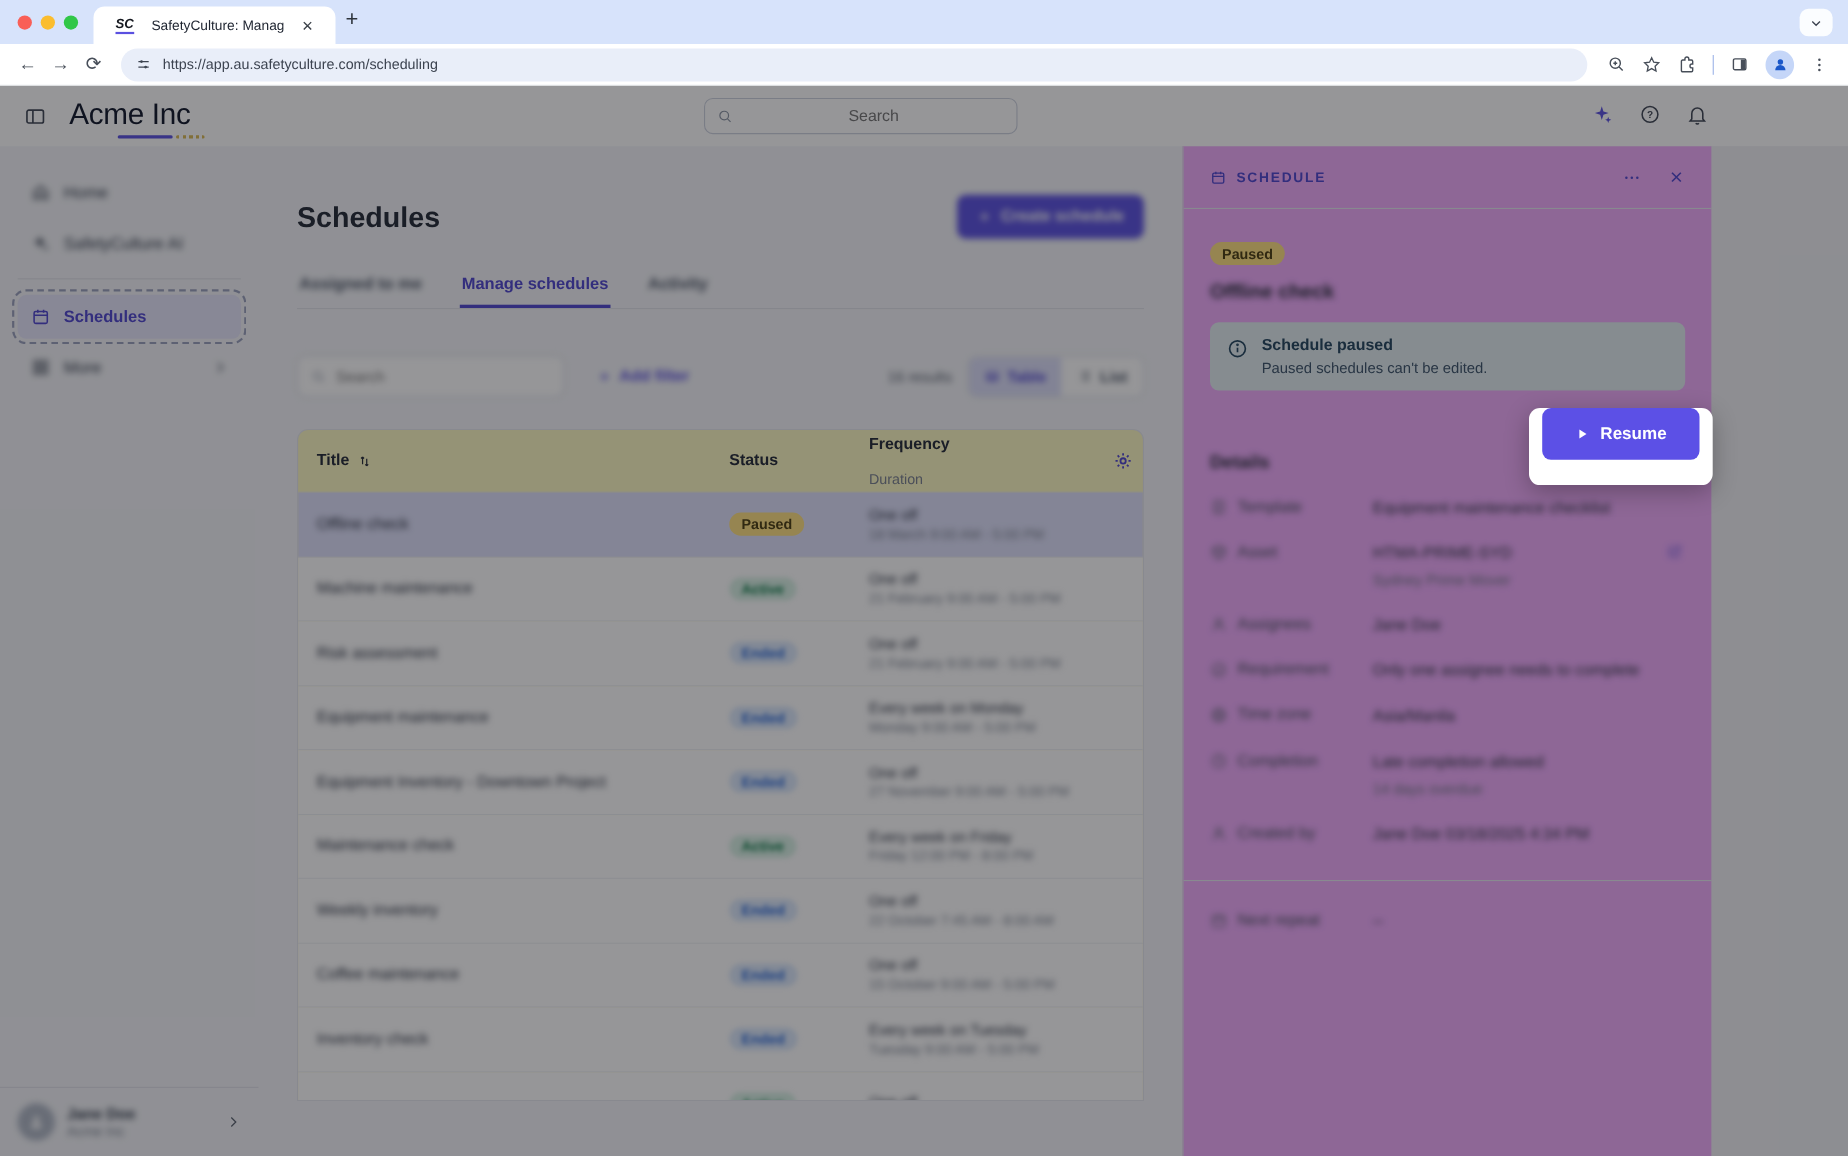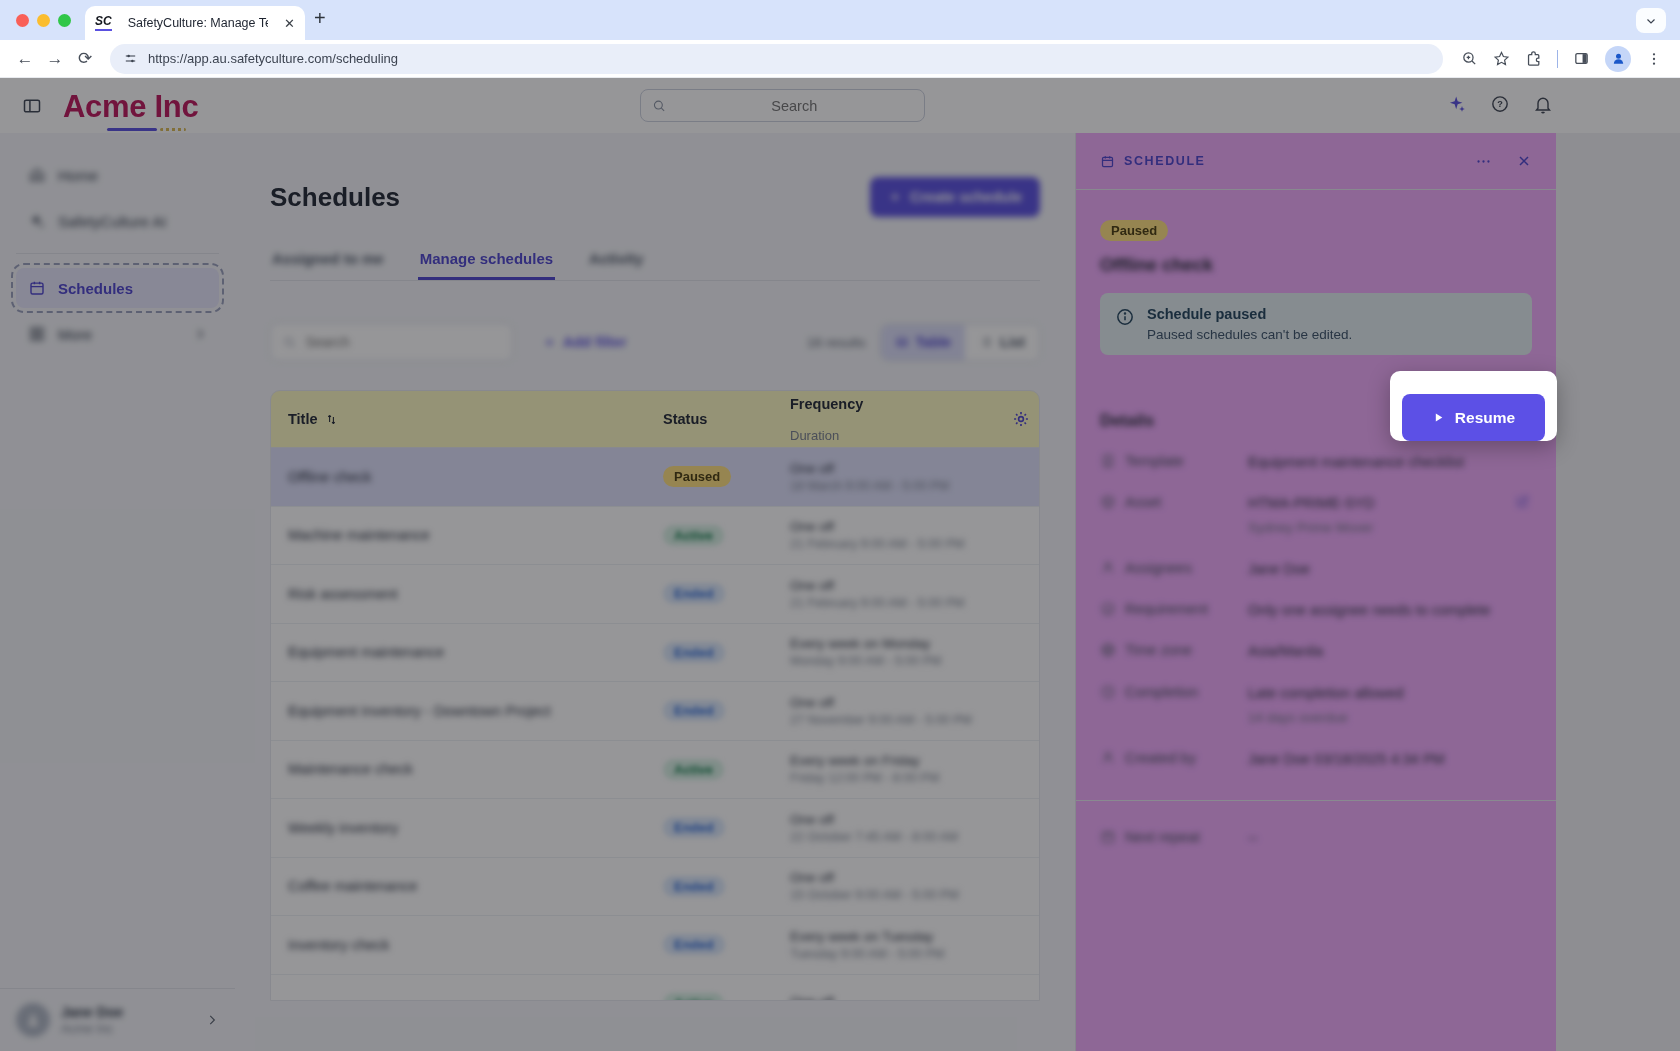--- a/index.html
+++ b/index.html
@@ -6,21 +6,21 @@
   html,body { width:1680px; height:1051px; overflow:hidden; }
   body { font-family:"Liberation Sans", sans-serif; background:#fff; }
   .screen { position:relative; width:1680px; height:1051px; background:#fff; }
 
   
   .tabstrip { position:relative; height:40px; background:#d7e3fb; }
   .lights { position:absolute; left:16px; top:14px; display:flex; gap:8px; }
   .light { width:13px; height:13px; border-radius:50%; }
   .l-red{background:#f95f57}.l-yel{background:#fbbd2e}.l-grn{background:#31c748}
   .tab { position:absolute; left:85px; bottom:0; width:220px; height:34px; background:#fff;
-         border-radius:10px 10px 0 0; display:flex; align-items:center; gap:16px; padding:0 10px;
+         border-radius:10px 10px 0 0; display:flex; align-items:center; gap:16px; padding:0 20px;
          font-size:12.5px; color:#1e2430; }
   .tab-fav { font-weight:bold; font-style:italic; font-size:12px; line-height:1.1;
              border-bottom:2px solid #5a50e0; color:#14171e; }
   .tab-title { flex:1; white-space:nowrap; overflow:hidden; }
   .tab-close { font-size:13px; color:#3a4048; }
   .newtab { position:absolute; left:314px; top:7px; font-size:20px; color:#2e343c; }
   .tabsearch { position:absolute; right:14px; top:8px; width:30px; height:25px; background:#fbfdff;
                border-radius:8px; display:flex; align-items:center; justify-content:center; color:#3c4350; }
   .toolbar { height:38px; background:#fff; display:flex; align-items:center; padding:0 12px; gap:4px;
              border-bottom:1px solid #e8eaee; }
@@ -29,21 +29,21 @@
             gap:10px; padding:4px 13px; margin:0 8px; color:#3c4350; font-size:13px; }
   .toolbar-right { display:flex; align-items:center; gap:15px; padding:0 6px; color:#474e59; }
   .tdiv { width:1px; height:18px; background:#9db4e8; }
   .avatar-chrome { width:26px; height:26px; border-radius:50%; background:#c5d6f8; display:flex;
                    align-items:center; justify-content:center; color:#1a57c9; }
 
   
   .app { position:absolute; top:78px; left:0; right:0; bottom:0; background:#f4f5f9; }
   .appheader { position:absolute; top:0; left:0; right:0; height:55px; background:#fff; }
   .sbtoggle { position:absolute; left:22px; top:18px; color:#3f4654; }
-  .orglogo { position:absolute; left:63px; top:11px; font-size:31px; font-weight:bold; color:#be185d;
+  .orglogo { position:absolute; left:63px; top:11px; font-size:27px; font-weight:normal; color:#0f172a;
              letter-spacing:-0.3px; }
   .lg-underline1 { position:absolute; left:44px; bottom:-6px; width:50px; height:3px; background:#5a50e0; border-radius:2px; }
   .lg-underline2 { position:absolute; left:97px; bottom:-6px; width:26px; height:3px; border-radius:2px;
              background:repeating-linear-gradient(90deg,#d9b954 0 3px,transparent 3px 6px); }
   .hsearch { position:absolute; left:640px; top:11px; width:285px; height:33px; border:1.5px solid #cdd2df;
              border-radius:8px; display:flex; align-items:center; gap:9px; padding:0 11px; color:#8a93a3; background:#fff;}
   .hsearch input { border:none; outline:none; background:transparent; font-size:14.5px; color:#39414f;
              width:100%; font-family:inherit;text-align:center; }
   .hicons { position:absolute; right:127px; top:16px; display:flex; gap:23px; align-items:center; color:#3f4654; }
 
@@ -127,21 +127,21 @@
   .p-div { margin:32px -24px 0; border-top:1px solid #e8eaf0; }
   .nextrow { margin-top:28px; }
 
   .strip { position:absolute; left:1556px; right:0; top:0; bottom:0; background:#f0f1f5; }
 
   
   .dim { position:absolute; top:78px; left:0; right:0; bottom:0; background:rgba(15,15,20,0.44);
          z-index:40; pointer-events:none; }
   .spotlight { position:absolute; left:1390px; top:371px; width:167px; height:70px; background:#fff;
                border-radius:10px; z-index:50; box-shadow:0 6px 22px rgba(0,0,0,0.28);
-               display:flex; align-items:flex-end; justify-content:center; }
+               display:flex; align-items:flex-start; justify-content:center; }
   .btn-resume { width:143px; height:47px; background:#5C50E6; border:none; border-radius:8px; color:#fff;
                 font-size:15.5px; font-weight:bold; display:flex; align-items:center; justify-content:center;
                 gap:10px; font-family:inherit; }
   .blur { filter:blur(3px); }
   .blur2 { filter:blur(2.4px); }
   svg { display:block; }
 </style>
 </head>
 <body>
 

